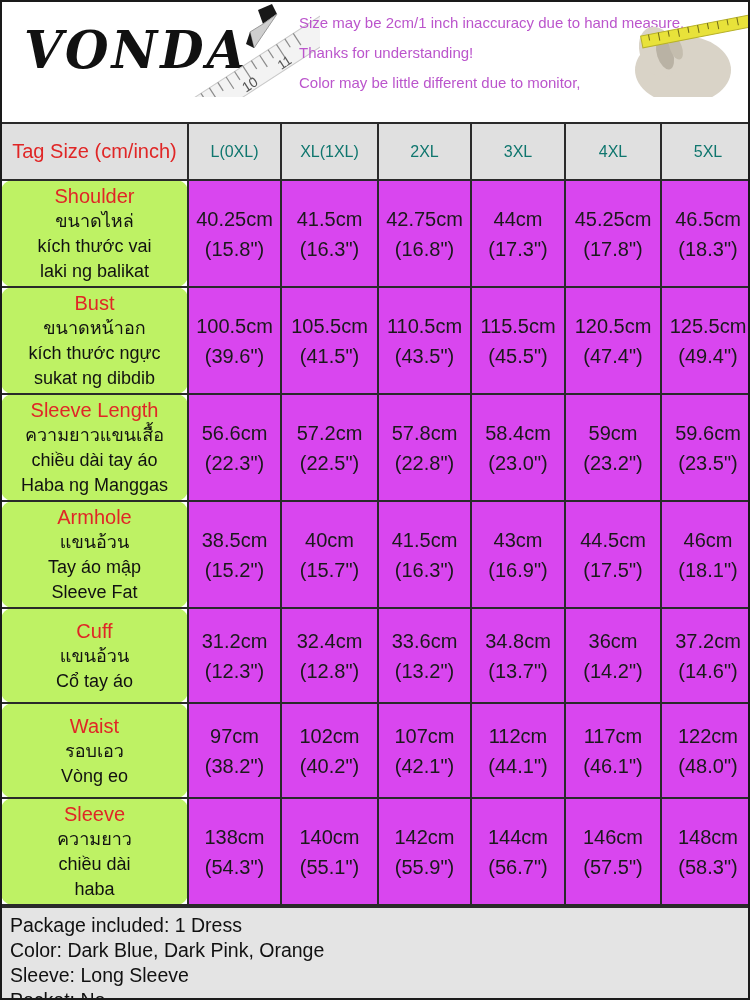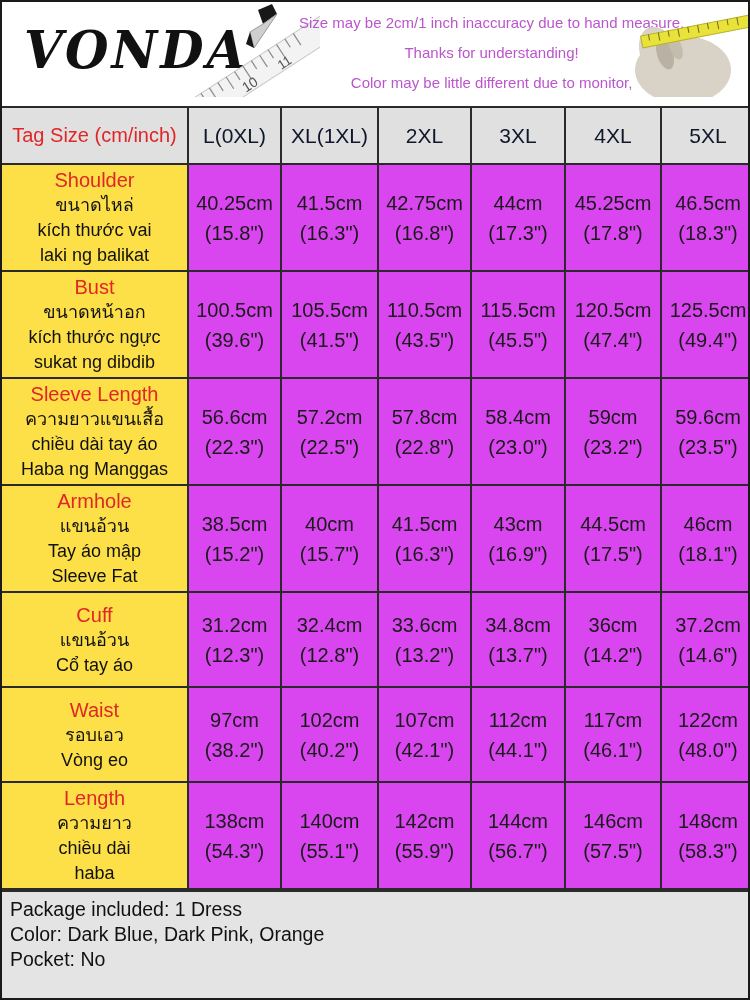--- a/index.html
+++ b/index.html
@@ -1,41 +1,41 @@
 <!DOCTYPE html>
 <html><head>
 <meta charset="utf-8">
 <style>
   * { margin:0; padding:0; box-sizing:border-box; }
   html,body { background:#ffffff; }
   body { width:750px; height:1000px; font-family:"Liberation Sans", sans-serif; color:#1a1a1a; }
   .page { width:750px; height:1000px; border:2px solid #1a1a1a; display:flex; flex-direction:column; overflow:hidden; background:#fff; }
 
   
-  .banner { height:104px; position:relative; background:#fff; flex:0 0 auto;text-align:center; }
+  .banner { height:120px; position:relative; background:#fff; flex:0 0 auto; }
   .logo { position:absolute; left:22px; top:18px; font-family:"DejaVu Serif", serif; font-weight:bold; font-style:italic; font-size:50px; letter-spacing:3px; color:#111; transform:scaleY(1.05); }
   .banner-art-left { position:absolute; left:178px; top:0; }
   .banner-notes { position:absolute; left:297px; top:6px; }
   .banner-notes div { font-size:15px; line-height:30px; white-space:nowrap; }
   .banner-art-right { position:absolute; right:0; top:0; }
 
   
   table.size-chart { width:750px; border-collapse:collapse; table-layout:fixed; flex:0 0 auto; margin-left:-2px; margin-right:-2px; }
   table.size-chart th, table.size-chart td { border:2px solid #2a2a2a; text-align:center; vertical-align:middle; padding:2px; }
   thead tr { height:57px; }
-  thead th { background:#e0e0e0; font-size:21px; font-weight:normal; color:#0f172a; }
+  thead th { background:#e0e0e0; font-size:16px; font-weight:normal; color:#0f766e; }
   thead th.corner { font-size:20px;margin-left:47px; }
   tbody tr:nth-child(1) { height:100px; }
   tbody tr:nth-child(2) { height:97px; }
   tbody tr:nth-child(3) { height:103px; }
   tbody tr:nth-child(4) { height:100px; }
   tbody tr:nth-child(5) { height:95px; }
   tbody tr:nth-child(6) { height:95px; }
   tbody tr:nth-child(7) { height:103px; }
-  td.label-cell { background:#fde047; }
+  td.label-cell { background:#bef264;border-radius:12px; }
   .row-title { font-size:20px; line-height:26px; }
   .row-trans { font-size:18px; line-height:25px; color:#111; }
   td.value-cell { background:#d946ef; font-size:20px; }
   td.value-cell div { line-height:30px; }
 
   
   .footer { flex:1 1 auto; background:#e4e4e4; border-top:2px solid #2a2a2a; padding:5px 0 0 8px; }
   .footer div { font-size:19.5px; line-height:25px; color:#111; }
 </style>
 </head>
@@ -312,21 +312,21 @@
             <div>117cm</div>
             <div>(46.1")</div>
           </td>
           <td class="value-cell">
             <div>122cm</div>
             <div>(48.0")</div>
           </td>
         </tr>
         <tr>
           <td class="label-cell">
-            <div class="row-title" style="color: rgb(224, 38, 38);">Length</div>
+            <div class="row-title" style="color: rgb(224, 38, 38);">Sleeve</div>
             <div class="row-trans">ความยาว</div>
             <div class="row-trans">chiều dài</div>
             <div class="row-trans">haba</div>
           </td>
           <td class="value-cell">
             <div>138cm</div>
             <div>(54.3")</div>
           </td>
           <td class="value-cell">
             <div>140cm</div>
@@ -348,17 +348,18 @@
             <div>148cm</div>
             <div>(58.3")</div>
           </td>
         </tr>
       </tbody>
   </table>
 
   <div class="footer">
     <div>Package included: 1 Dress</div>
     <div>Color: Dark Blue, Dark Pink, Orange</div>
+    <div>Sleeve: Long Sleeve</div>
     <div>Pocket: No</div>
 
   </div>
 
 </div>
 
 </body></html>

